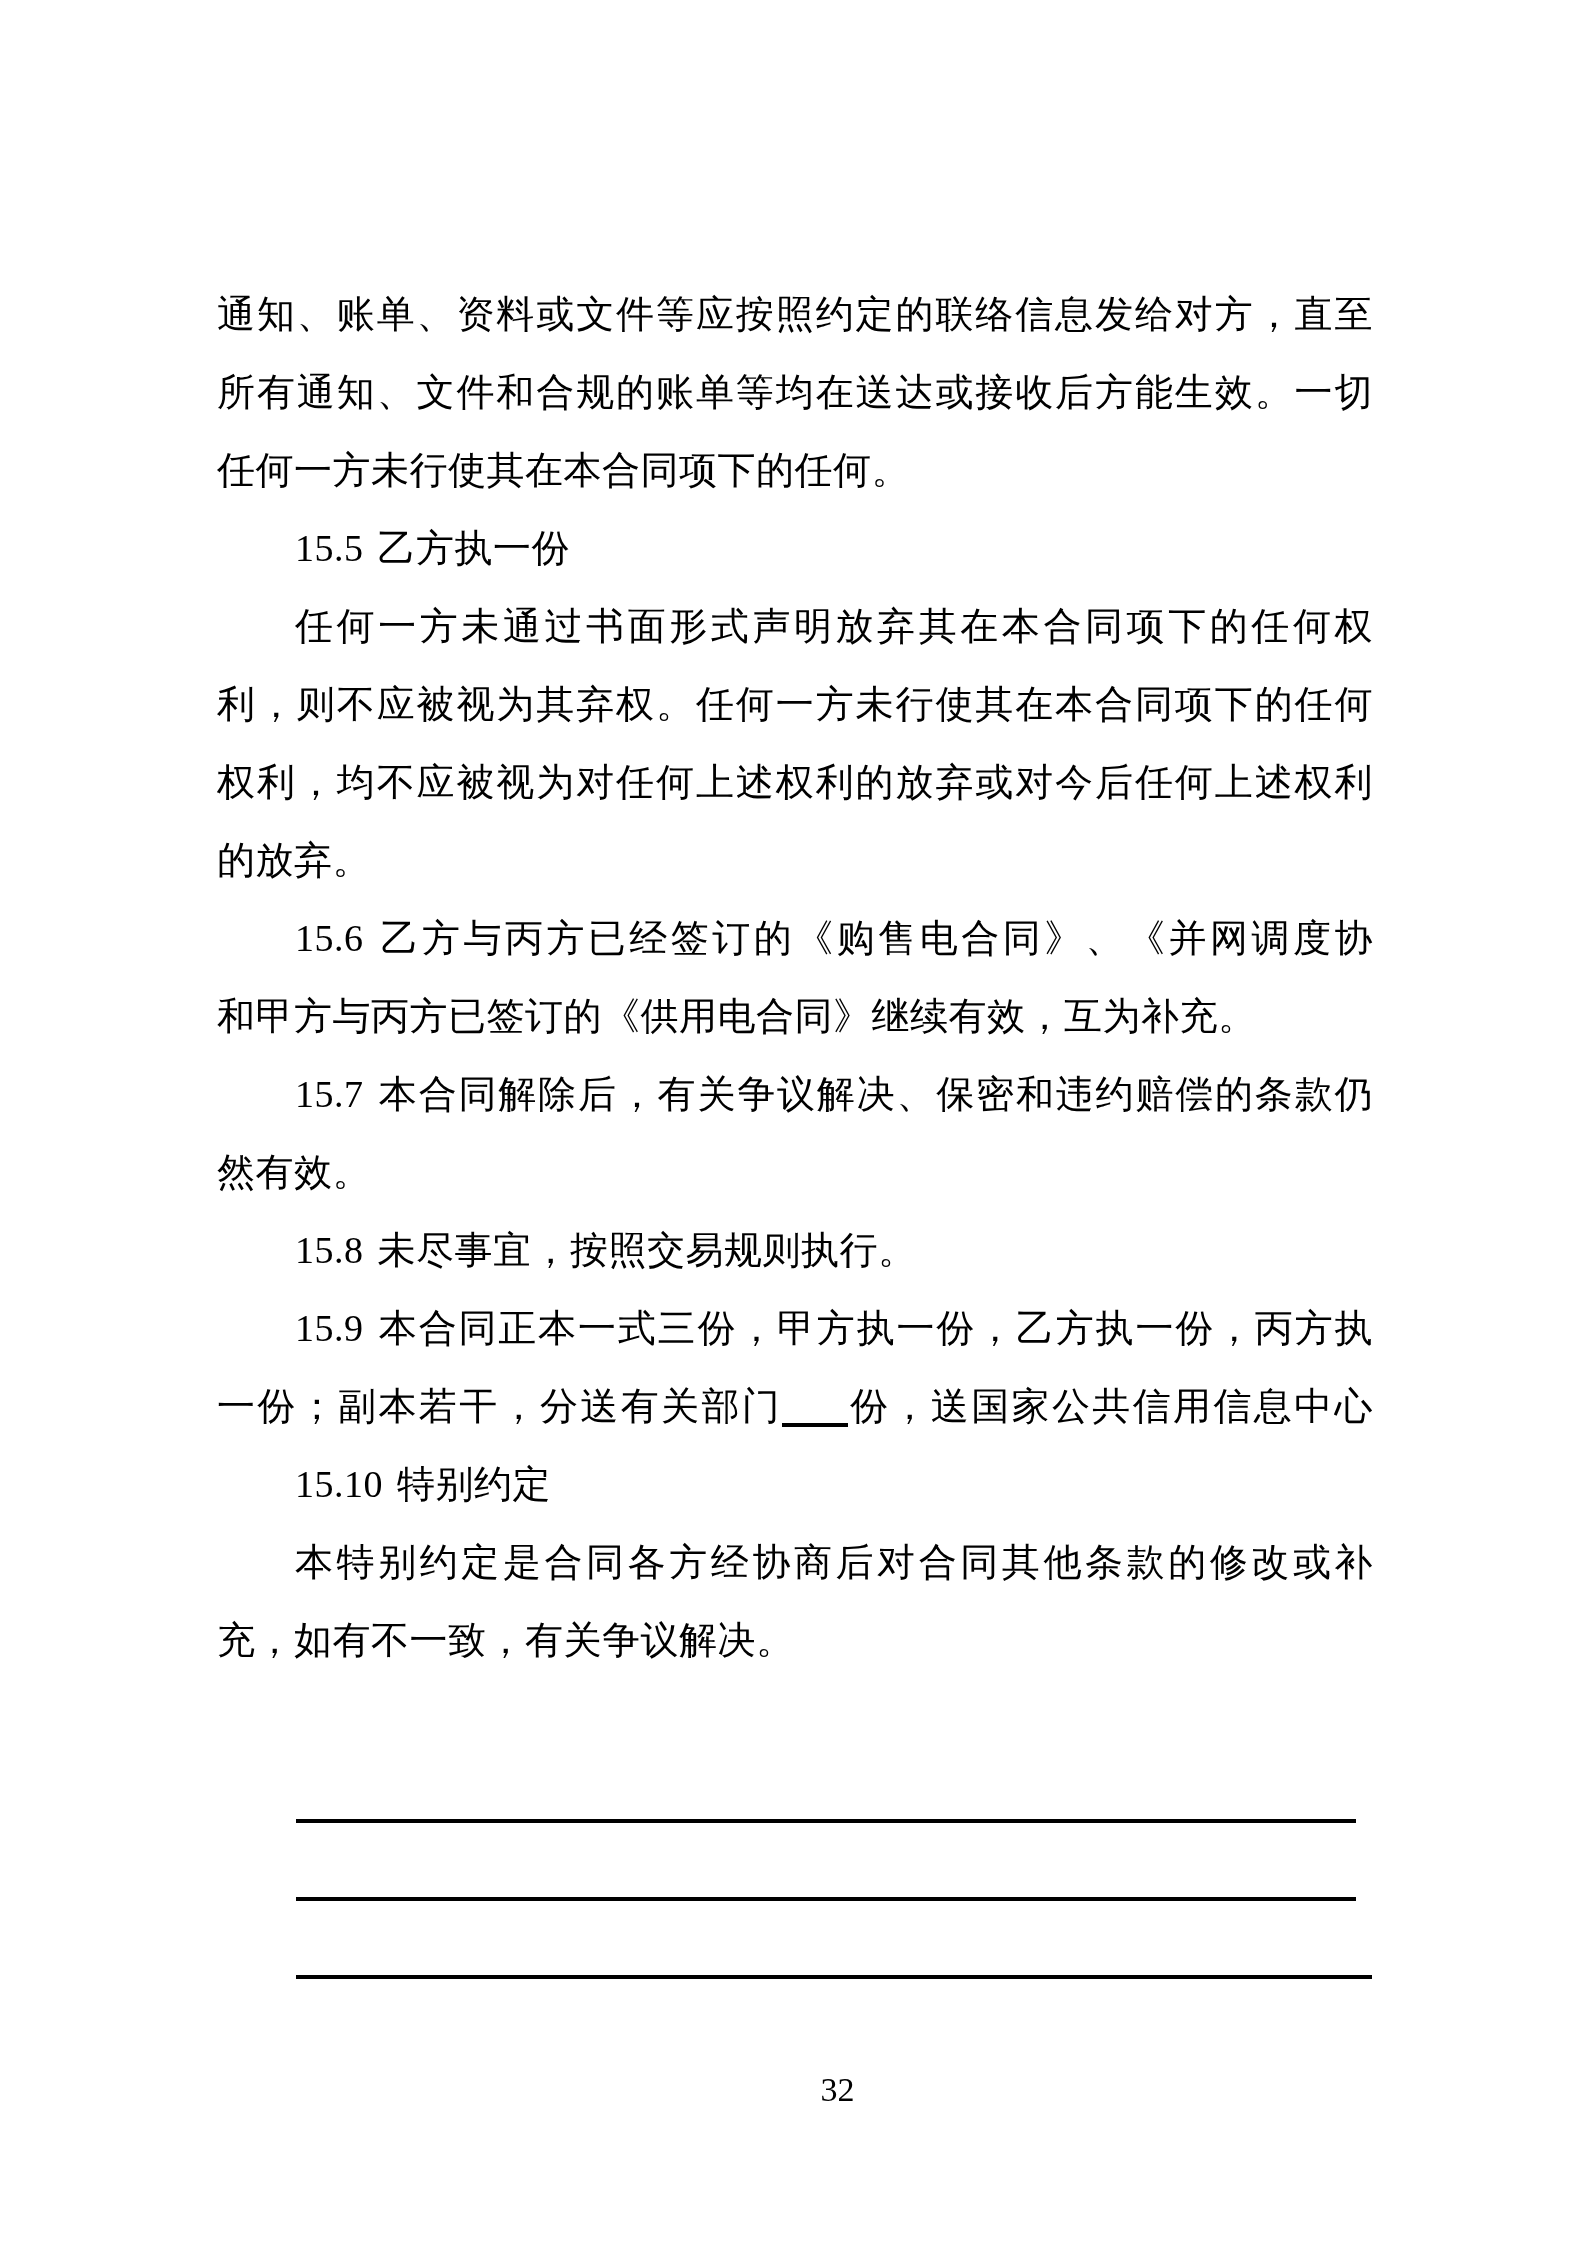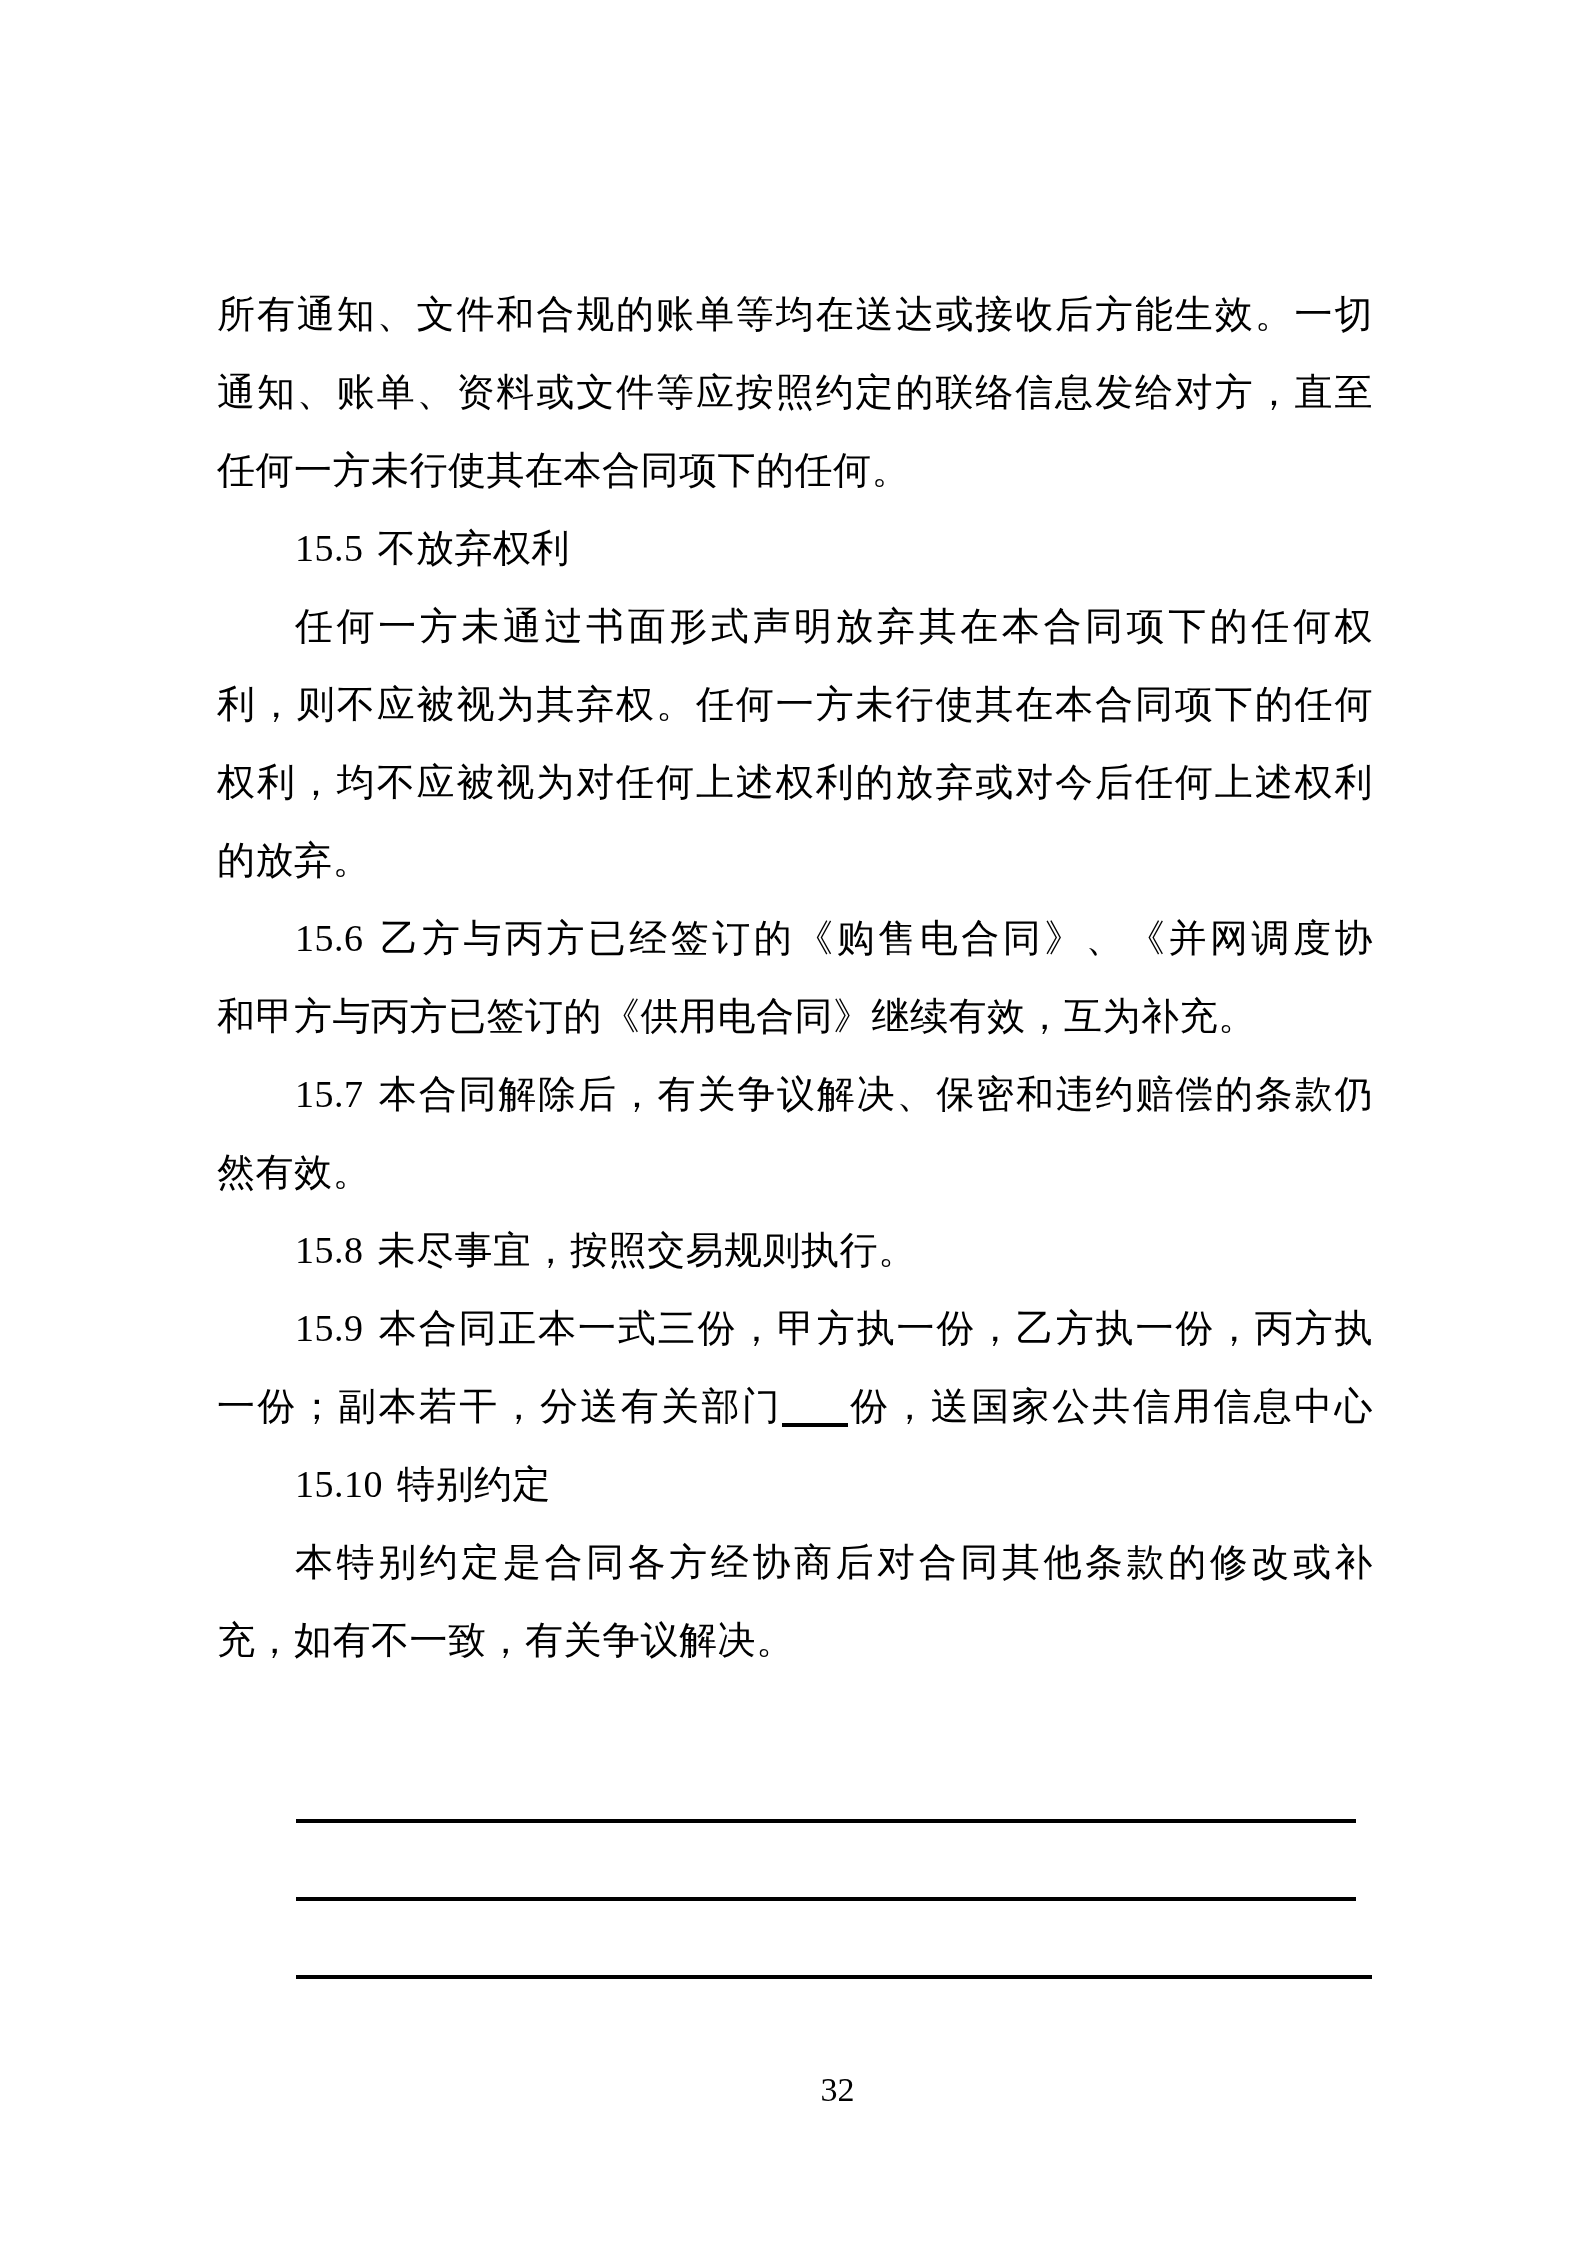--- a/index.html
+++ b/index.html
@@ -72,27 +72,27 @@
     padding-left: 44px;
   }
 </style>
 </head>
 <body>
 
 <div class="page">
 
   <div class="text-block">
 
+    <div class="line justify"><span>通知、账单、资料或文件等应按照约定的联络信息发给对方，直至</span></div>
+
     <div class="line justify"><span>所有通知、文件和合规的账单等均在送达或接收后方能生效。一切</span></div>
-
-    <div class="line justify"><span>通知、账单、资料或文件等应按照约定的联络信息发给对方，直至</span></div>
 
     <div class="line"><span>任何一方未行使其在本合同项下的任何。</span></div>
 
-    <div class="line indent"><span class="num">15.5</span><span>不放弃权利</span></div>
+    <div class="line indent"><span class="num">15.5</span><span>乙方执一份</span></div>
 
     <div class="line indent justify"><span>任何一方未通过书面形式声明放弃其在本合同项下的任何权</span></div>
 
     <div class="line justify"><span>利，则不应被视为其弃权。任何一方未行使其在本合同项下的任何</span></div>
 
     <div class="line justify"><span>权利，均不应被视为对任何上述权利的放弃或对今后任何上述权利</span></div>
 
     <div class="line"><span>的放弃。</span></div>
 
     <div class="line indent justify"><span class="num">15.6</span><span>乙方与丙方已经签订的《购售电合同》、《并网调度协议》</span></div>

